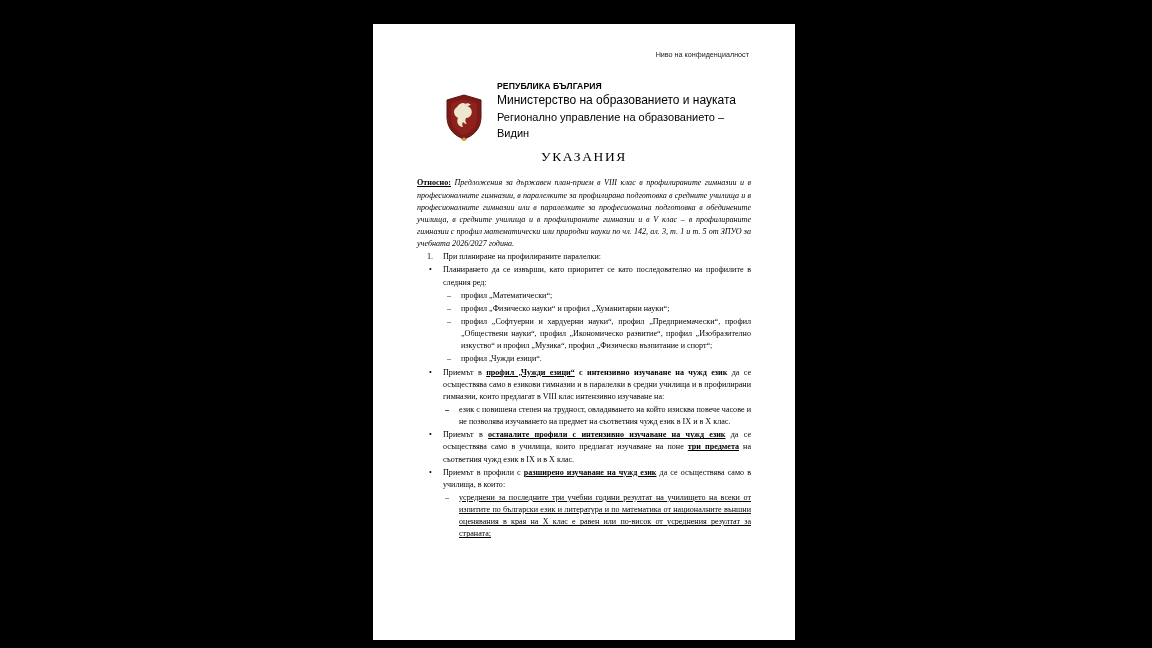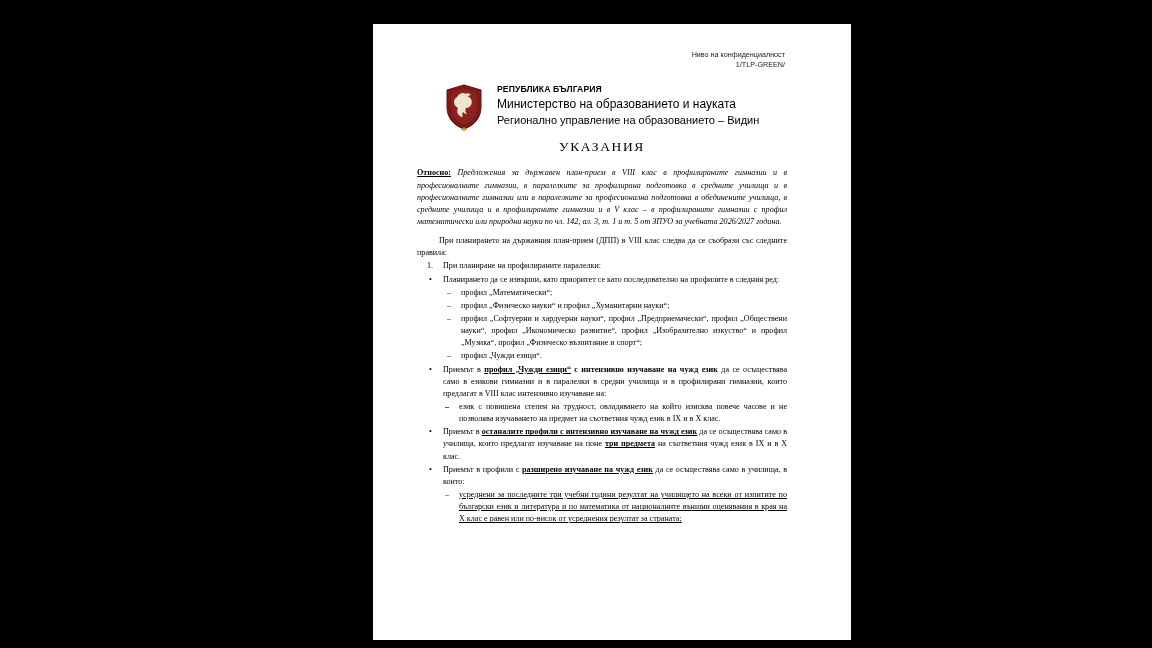--- a/index.html
+++ b/index.html
@@ -13,43 +13,43 @@
   .viewport {
     position: relative;
     width: 1152px;
     height: 648px;
     background: #000000;
   }
   .page {
     position: absolute;
     left: 373px;
     top: 24px;
-    width: 478px;
+    width: 422px;
     height: 616px;
     background: #ffffff;
     box-sizing: border-box;
-    padding: 26px 64px 0 44px;
+    padding: 26px 44px 0 44px;
     font-family: "Liberation Serif", serif;
     color: #000000;
     overflow: hidden;
   }
   .conf {
     text-align: right;
     font-family: "Liberation Sans", sans-serif;
     font-size: 7.2px;
     line-height: 1.35;
     color: #1a1a1a;
     margin-right: 2px;
   }
   .conf div { white-space: nowrap; }
 
   .header-block {
     display: flex;
-    align-items: flex-start;
-    margin-top: 14px;
+    align-items: flex-end;
+    margin-top: 20px;
     margin-left: 26px;
   }
   .emblem {
     width: 42px;
     height: 48px;
     flex: 0 0 42px;
     position: relative;
     margin-right: 12px;
   }
   .emblem svg { display: block; }
@@ -112,21 +112,20 @@
   b.nb { font-weight: bold; }
 </style>
 </head>
 <body>
 
 <div class="viewport">
   <div class="page">
 
     <div class="conf">
       <div>Ниво на конфиденциалност</div>
-      <div>1/TLP-GREEN/</div>
     </div>
 
     <div class="header-block">
       <div class="emblem">
         <svg width="42" height="48" viewBox="0 0 42 48" xmlns="http://www.w3.org/2000/svg">
           <path d="M21 2 L38 7 L38 24 C38 36 30 43 21 46 C12 43 4 36 4 24 L4 7 Z" fill="#7b1a16" stroke="#5a1310" stroke-width="1"></path>
           <path d="M21 6 L34 10 L34 24 C34 34 27 40 21 42 C15 40 8 34 8 24 L8 10 Z" fill="#8d211c"></path>
           <g fill="#efe6cf">
             <path d="M14 14 c-2 1 -3 3 -3 5 c0 3 2 5 4 6 c-1 2 -1 4 0 6 c1 2 3 3 5 3 c-1 -2 -1 -4 0 -5 c1 1 2 2 4 2 c-2 -2 -2 -4 -1 -6 c2 0 4 -1 5 -3 c1 -2 1 -4 0 -6 c-1 -2 -3 -3 -5 -3 c0 -2 -1 -3 -3 -3 c-2 0 -4 1 -6 4 z"></path>
             <path d="M22 11 c2 -1 4 -1 6 1 c-2 0 -3 1 -4 2 z"></path>
@@ -140,21 +139,20 @@
         <div class="l3">Регионално управление на образованието – Видин</div>
       </div>
     </div>
 
     <div class="doc-title">УКАЗАНИЯ</div>
 
     <div class="body-text">
 
       <p class="relatively"><span class="lead">Относно:</span><span> Предложения за държавен план-прием в VIII клас в профилираните гимназии и в професионалните гимназии, в паралелките за профилирана подготовка в средните училища и в професионалните гимназии или в паралелките за професионална подготовка в обединените училища, в средните училища и в профилираните гимназии и в V клас – в профилираните гимназии с профил математически или природни науки по чл. 142, ал. 3, т. 1 и т. 5 от ЗПУО за учебната 2026/2027 година.</span></p>
 
-      <p class="para-indent">При планирането на държавния план-прием (ДПП) в VIII клас следва да се съобрази със следните правила:</p>
 
       <div class="li num">
         <span class="mk">1.</span>
         <span>При планиране на профилираните паралелки:</span>
       </div>
 
       <div class="li bullet">
         <span class="mk">•</span>
         <span>Планирането да се извърши, като приоритет се като последователно на профилите в следния ред:</span>
       </div>

